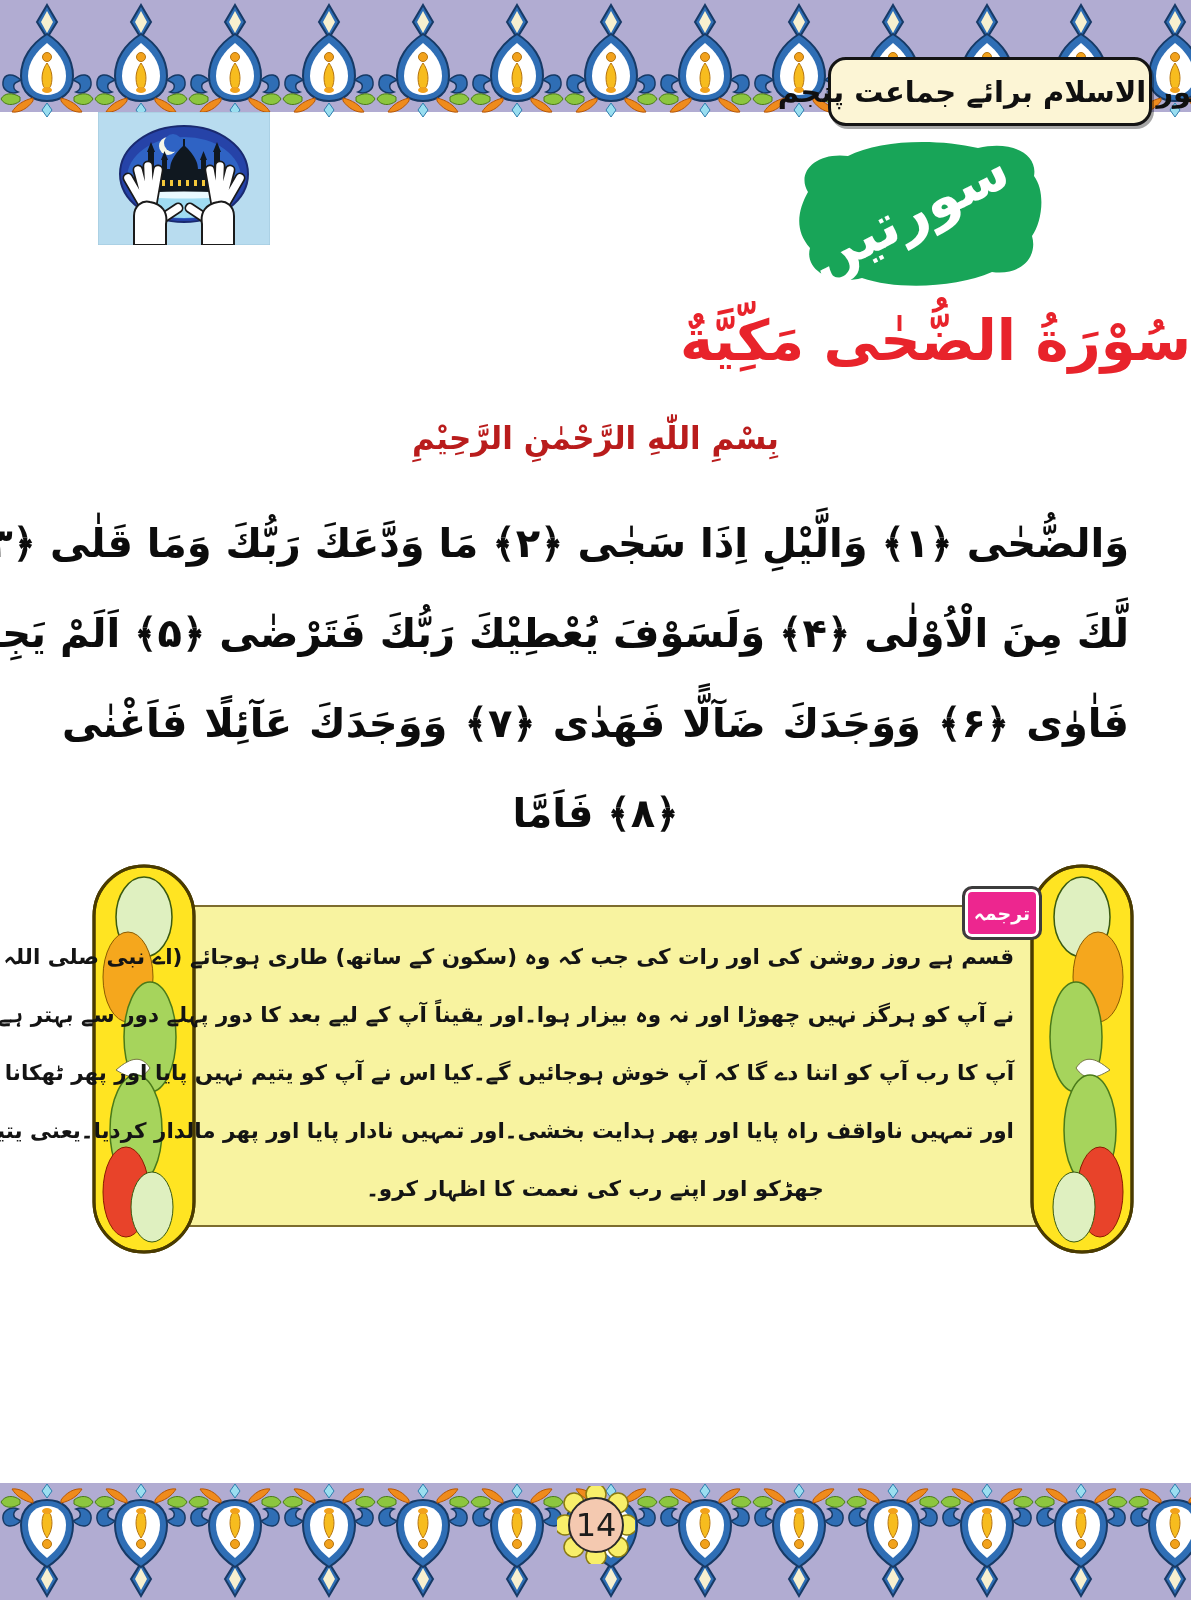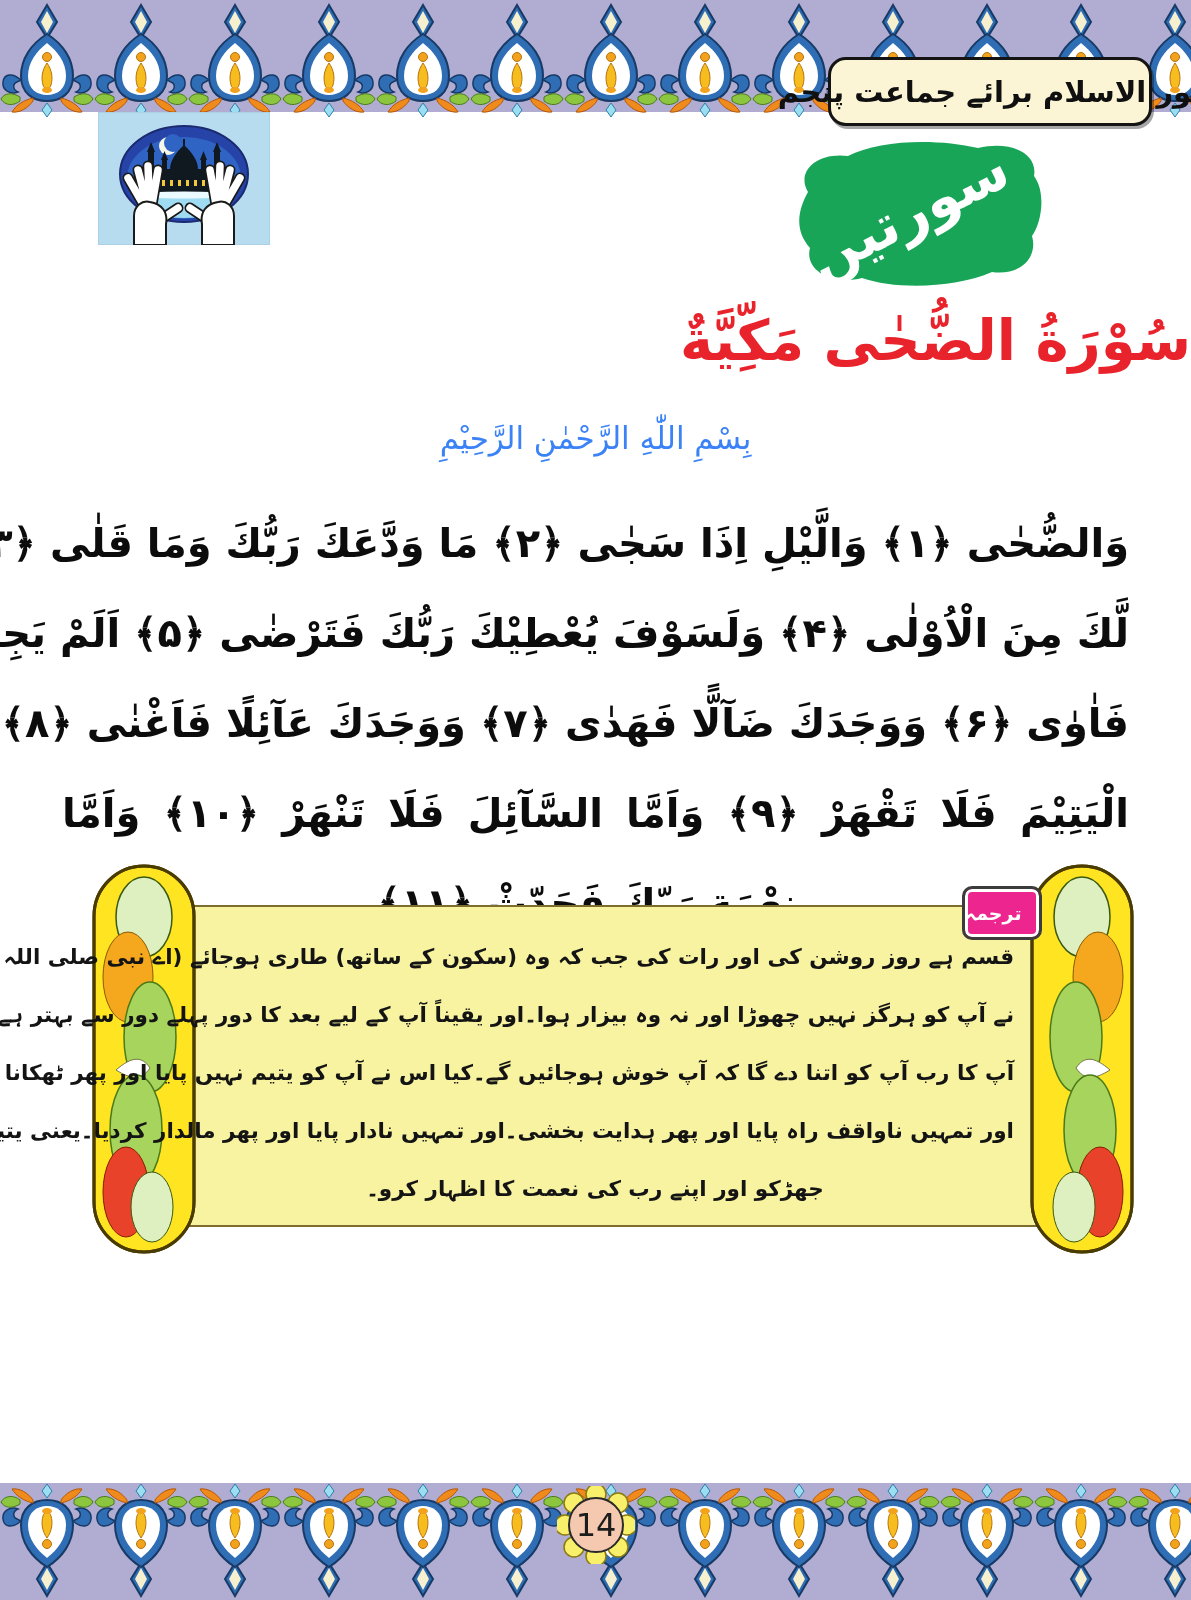--- a/index.html
+++ b/index.html
@@ -27,21 +27,21 @@
   .logo{position:absolute;top:112px;left:98px;width:172px;height:133px;}
   
   .banner{position:absolute;top:130px;left:786px;width:260px;height:170px;}
   
   .surah-title{
     position:absolute;top:308px;left:0;width:100%;text-align:right;
     font-size:56px;font-weight:bold;color:#e8232b;direction:rtl;letter-spacing:1px;
   }
   .bismillah{
     position:absolute;top:420px;left:0;width:100%;text-align:center;
-    font-size:31px;font-weight:normal;color:#3b82f6;direction:rtl;
+    font-size:31px;font-weight:bold;color:#b91c1c;direction:rtl;
   }
   
   .verses{
     position:absolute;top:498px;left:62px;right:62px;direction:rtl;
   }
   .verse-line{
     font-size:40px;font-weight:800;color:#0c0c0c;line-height:90px;
     text-align:justify;text-align-last:justify;white-space:nowrap;
   }
   .verse-line:last-child{text-align-last:center;white-space:normal;}
@@ -51,21 +51,21 @@
     position:absolute;left:70px;right:104px;top:43px;height:318px;
     background:#f8f3a0;border:2px solid #7d6d2e;
   }
   .scroll-end{position:absolute;top:0;width:130px;height:395px;}
   .scroll-end.left{left:0;}
   .scroll-end.right{right:0;}
   .badge{
     position:absolute;top:24px;right:104px;width:74px;height:48px;
     background:#ed268f;border:3px solid #3c3c3c;border-radius:10px;
     box-shadow:inset 0 0 0 3px #ffffff;
-    display:flex;align-items:center;z-index:3;
+    display:flex;align-items:center;justify-content:center;z-index:3;
   }
   .badge span{color:#ffffff;font-size:19px;font-weight:bold;direction:rtl;}
   .translation{
     position:absolute;left:96px;right:132px;top:66px;direction:rtl;
   }
   .translation-line{
     font-size:21.5px;font-weight:600;color:#141414;line-height:58px;
     text-align:justify;text-align-last:justify;white-space:nowrap;
   }
   .translation-line.last{text-align:center;text-align-last:center;white-space:normal;}
@@ -185,21 +185,20 @@
     <text x="128" y="102" transform="rotate(-27 128 96)" text-anchor="middle" font-family="DejaVu Sans, sans-serif" font-size="56" font-weight="bold" fill="#ffffff" direction="rtl">سورتیں</text>
   </svg>
 
   <div class="surah-title">سُوْرَةُ الضُّحٰى مَكِّيَّةٌ</div>
   <div class="bismillah">بِسْمِ اللّٰهِ الرَّحْمٰنِ الرَّحِيْمِ</div>
 
   <div class="verses">
     <div class="verse-line">وَالضُّحٰى ﴿۱﴾ وَالَّيْلِ اِذَا سَجٰى ﴿۲﴾ مَا وَدَّعَكَ رَبُّكَ وَمَا قَلٰى ﴿۳﴾ وَلَلْاٰخِرَةُ خَيْرٌ</div>
     <div class="verse-line">لَّكَ مِنَ الْاُوْلٰى ﴿۴﴾ وَلَسَوْفَ يُعْطِيْكَ رَبُّكَ فَتَرْضٰى ﴿۵﴾ اَلَمْ يَجِدْكَ يَتِيْمًا</div>
     <div class="verse-line">فَاٰوٰى ﴿۶﴾ وَوَجَدَكَ ضَآلًّا فَهَدٰى ﴿۷﴾ وَوَجَدَكَ عَآئِلًا فَاَغْنٰى ﴿۸﴾ فَاَمَّا</div>
-    <div class="verse-line">الْيَتِيْمَ فَلَا تَقْهَرْ ﴿۹﴾ وَاَمَّا السَّآئِلَ فَلَا تَنْهَرْ ﴿۱۰﴾ وَاَمَّا بِنِعْمَةِ رَبِّكَ فَحَدِّثْ ﴿۱۱﴾</div>
   </div>
 
   <div class="scroll">
     <div class="scroll-body"></div>
     <svg class="scroll-end left" width="130" height="395" viewBox="0 0 130 395">
       <use href="#scroll-end-shape"></use>
     </svg>
     <svg class="scroll-end right" width="130" height="395" viewBox="0 0 130 395">
       <g transform="translate(130,0) scale(-1,1)">
           <use href="#scroll-end-shape"></use>

